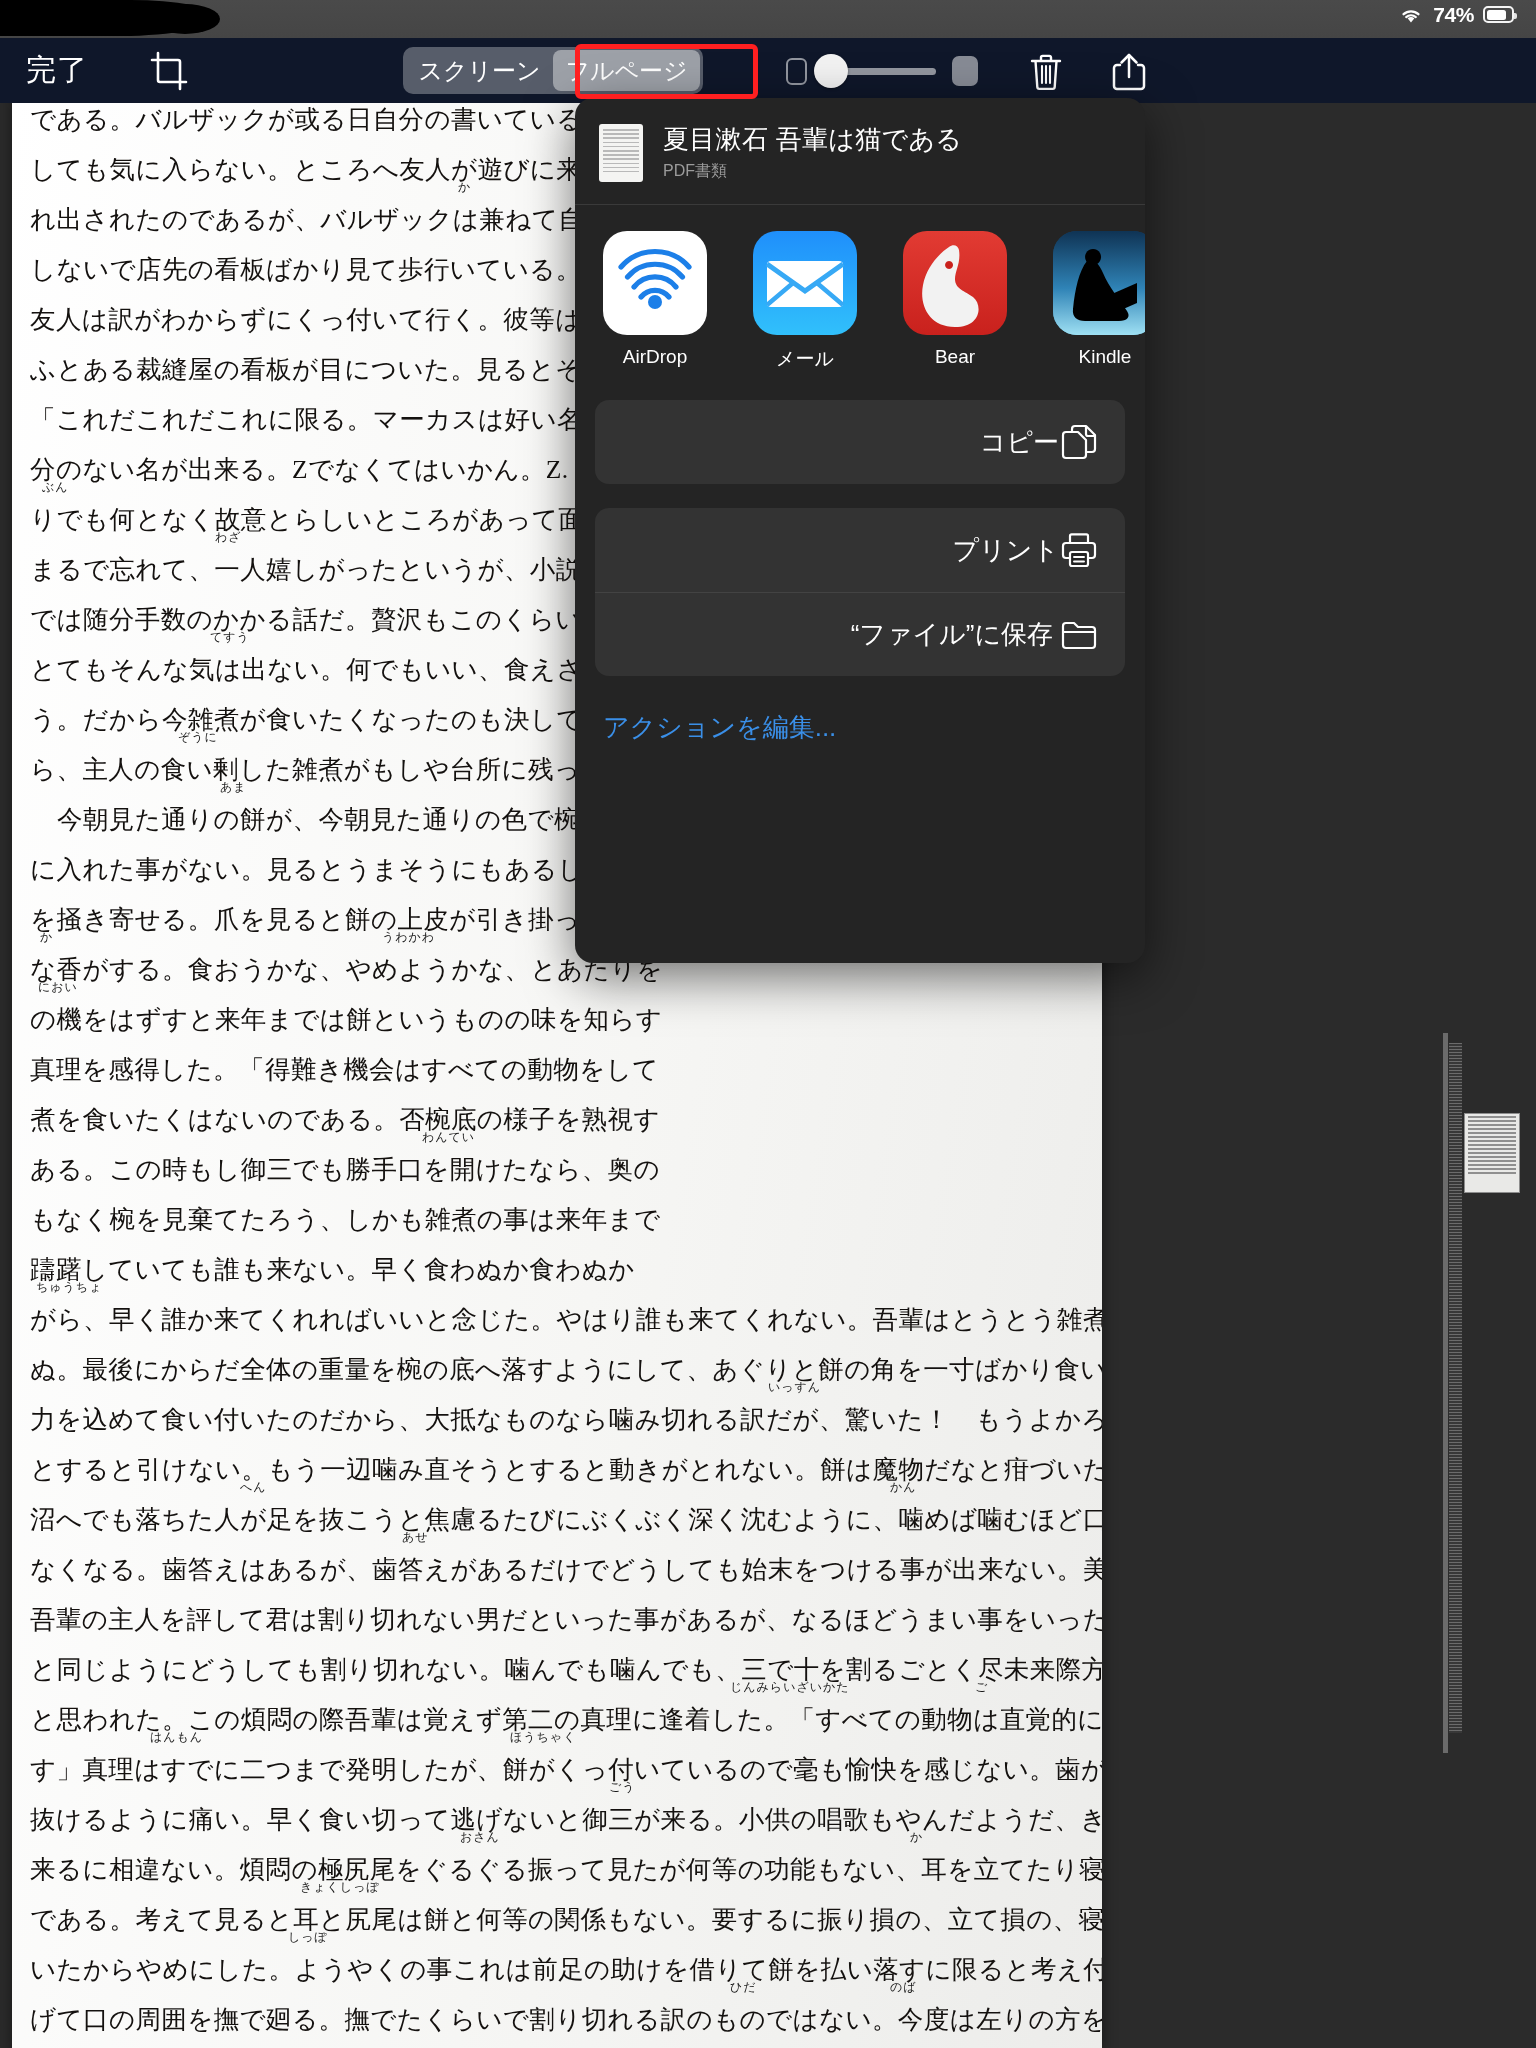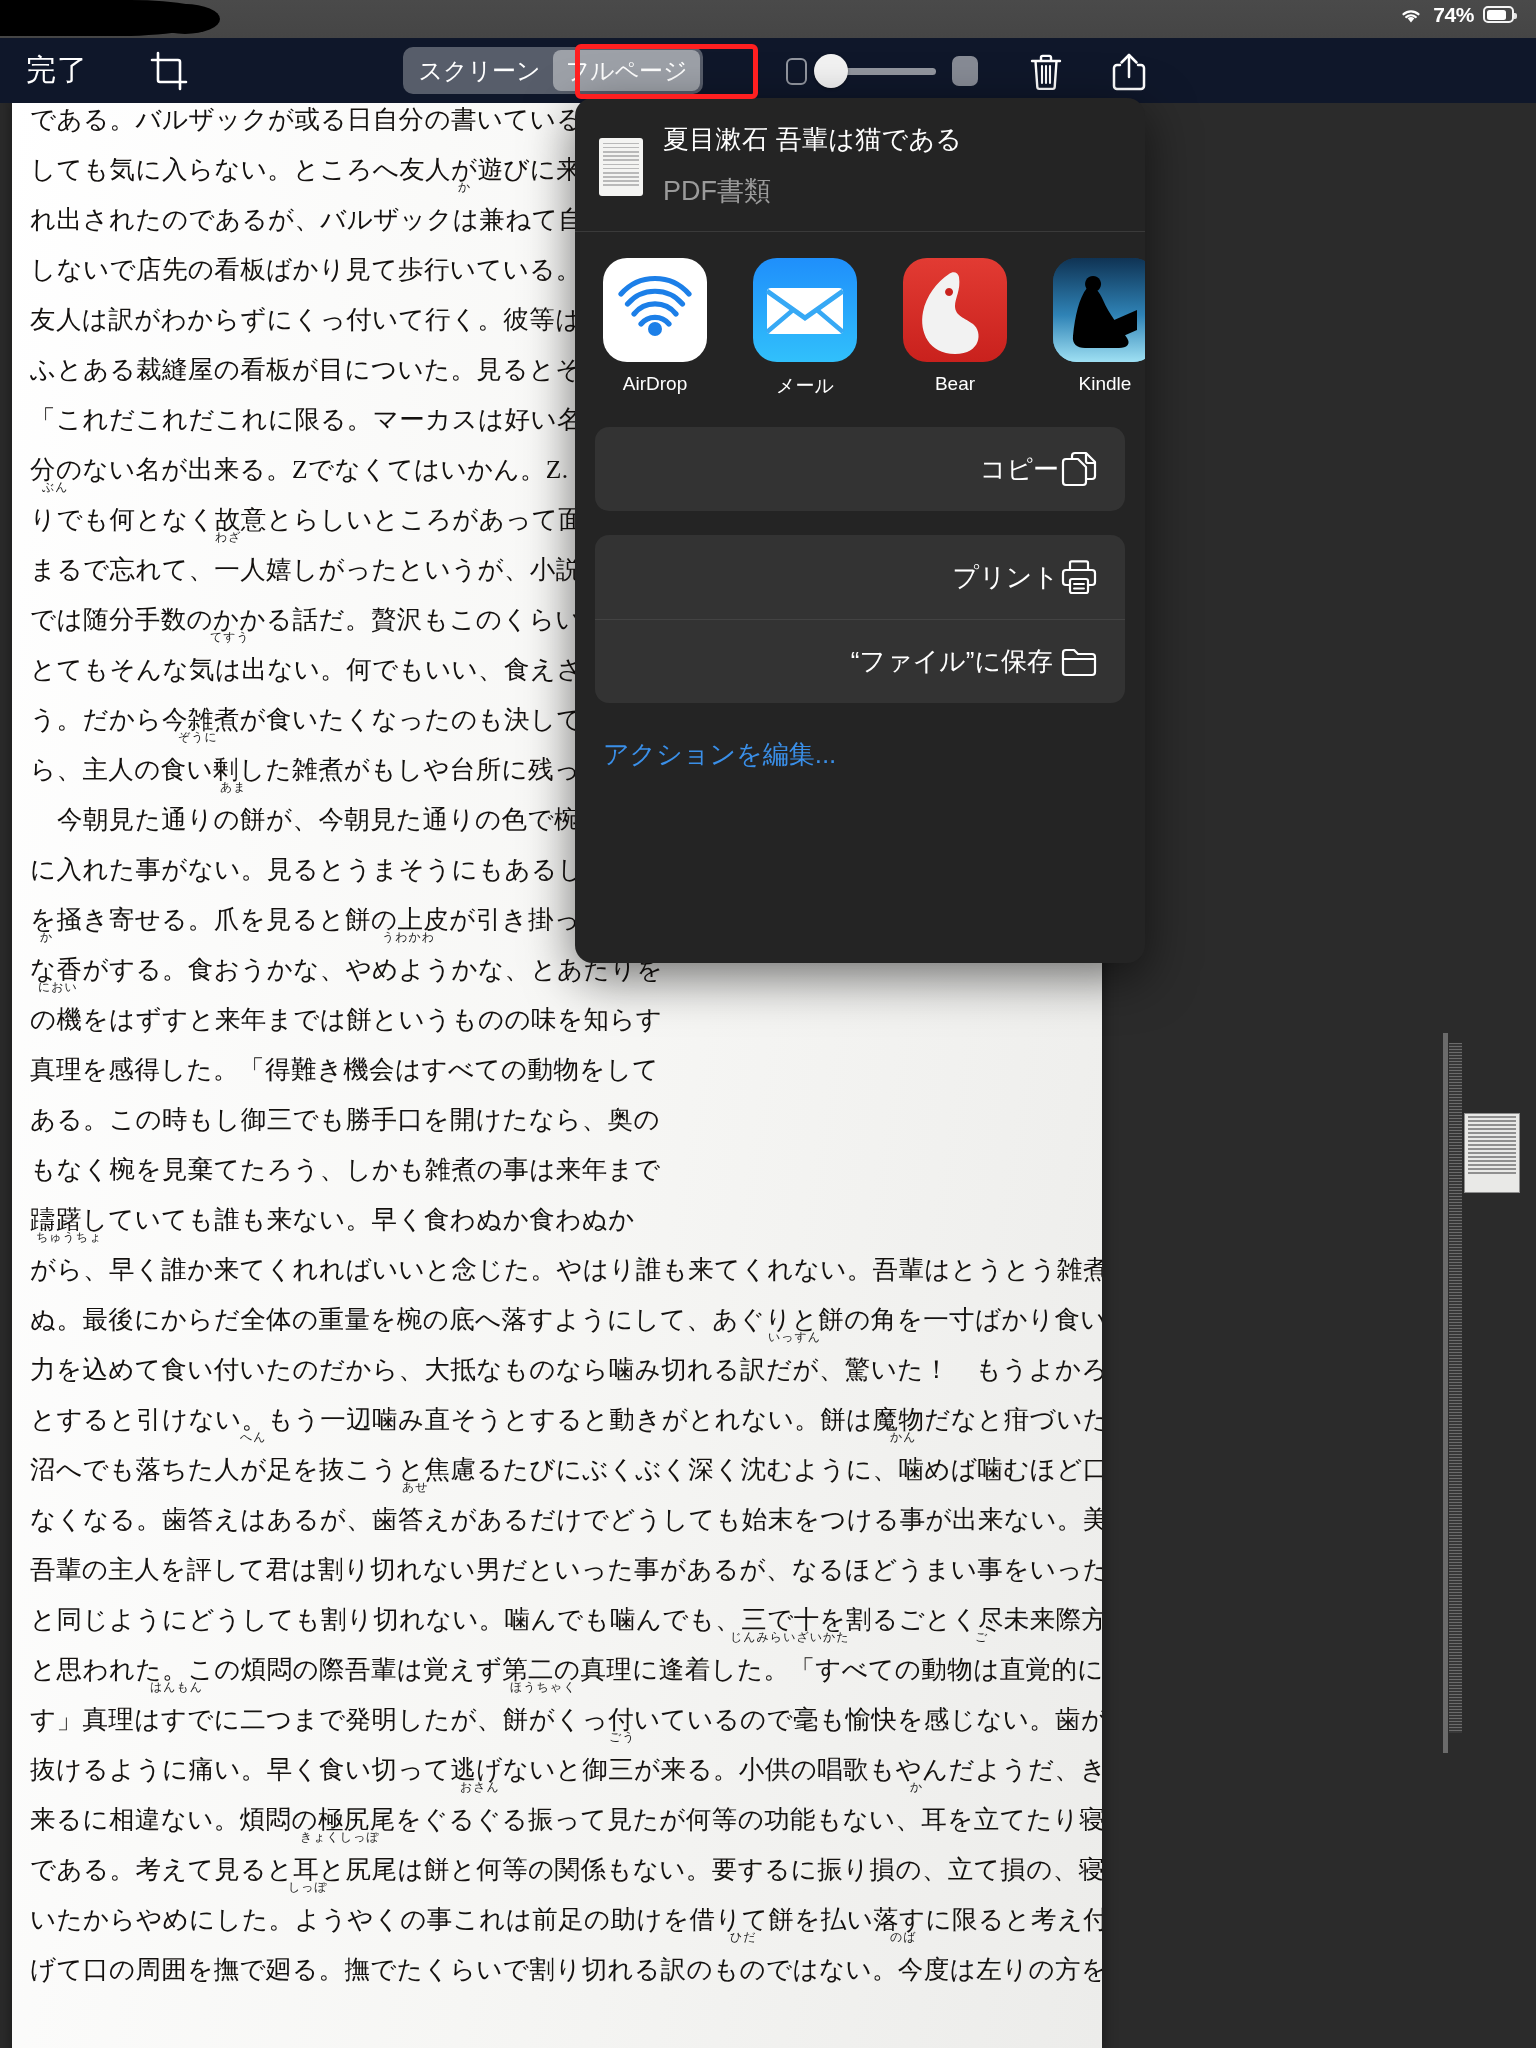--- a/index.html
+++ b/index.html
@@ -315,22 +315,22 @@
   }
   .ss-title {
     color: #fff;
     font-size: 26px;
     font-weight: 400;
     line-height: 1.2;
     letter-spacing: 0.3px;
   }
   .ss-sub {
     color: #9b9b9b;
-    font-size: 27px;
-    margin-top: 18px;
+    font-size: 16px;
+    margin-top: 5px;
   }
 
   .apps-row {
     display: flex;
     align-items: flex-start;
     padding: 26px 0 18px 28px;
     gap: 46px;
     overflow: hidden;
   }
   .app {
@@ -411,20 +411,21 @@
           <div class="jp-line">では随分手数のかかる話だ。贅沢もこのくらい出来れ<span class="ruby" style="left: 180px;">てすう</span></div>
           <div class="jp-line">とてもそんな気は出ない。何でもいい、食えさえすれ</div>
           <div class="jp-line">う。だから今雑煮が食いたくなったのも決して贅沢の<span class="ruby" style="left: 148px;">ぞうに</span></div>
           <div class="jp-line">ら、主人の食い剰した雑煮がもしや台所に残っていは<span class="ruby" style="left: 190px;">あま</span></div>
           <div class="jp-line indent">今朝見た通りの餅が、今朝見た通りの色で椀の底に</div>
           <div class="jp-line">に入れた事がない。見るとうまそうにもあるし、また</div>
           <div class="jp-line">を掻き寄せる。爪を見ると餅の上皮が引き掛ってねは<span class="ruby" style="left: 10px;">か</span><span class="ruby" style="left: 352px;">うわかわ</span></div>
           <div class="jp-line">な香がする。食おうかな、やめようかな、とあたりを<span class="ruby" style="left: 8px;">におい</span></div>
           <div class="jp-line">の機をはずすと来年までは餅というものの味を知らす</div>
           <div class="jp-line">真理を感得した。「得難き機会はすべての動物をして</div>
+          <div class="jp-line">煮を食いたくはないのである。否椀底の様子を熟視す<span class="ruby" style="left: 392px;">わんてい</span></div>
           <div class="jp-line">ある。この時もし御三でも勝手口を開けたなら、奥の</div>
           <div class="jp-line">もなく椀を見棄てたろう、しかも雑煮の事は来年まで</div>
           <div class="jp-line">躊躇していても誰も来ない。早く食わぬか食わぬか<span class="ruby" style="left: 6px;">ちゅうちょ</span></div>
           <div class="jp-line">がら、早く誰か来てくれればいいと念じた。やはり誰も来てくれない。吾輩はとうとう雑煮を食わなければなら</div>
           <div class="jp-line">ぬ。最後にからだ全体の重量を椀の底へ落すようにして、あぐりと餅の角を一寸ばかり食い込んだ。このくらい<span class="ruby" style="left: 738px;">いっすん</span></div>
           <div class="jp-line">力を込めて食い付いたのだから、大抵なものなら噛み切れる訳だが、驚いた！　もうよかろうと思って歯を引こう</div>
           <div class="jp-line">とすると引けない。もう一辺噛み直そうとすると動きがとれない。餅は魔物だなと疳づいた時はすでに遅かった。<span class="ruby" style="left: 210px;">へん</span><span class="ruby" style="left: 860px;">かん</span></div>
           <div class="jp-line">沼へでも落ちた人が足を抜こうと焦慮るたびにぶくぶく深く沈むように、噛めば噛むほど口が重くなる、歯が動か<span class="ruby" style="left: 372px;">あせ</span></div>
           <div class="jp-line">なくなる。歯答えはあるが、歯答えがあるだけでどうしても始末をつける事が出来ない。美学者迷亭先生がかつて</div>
           <div class="jp-line">吾輩の主人を評して君は割り切れない男だといった事があるが、なるほどうまい事をいったものだ。この餅も主人</div>

